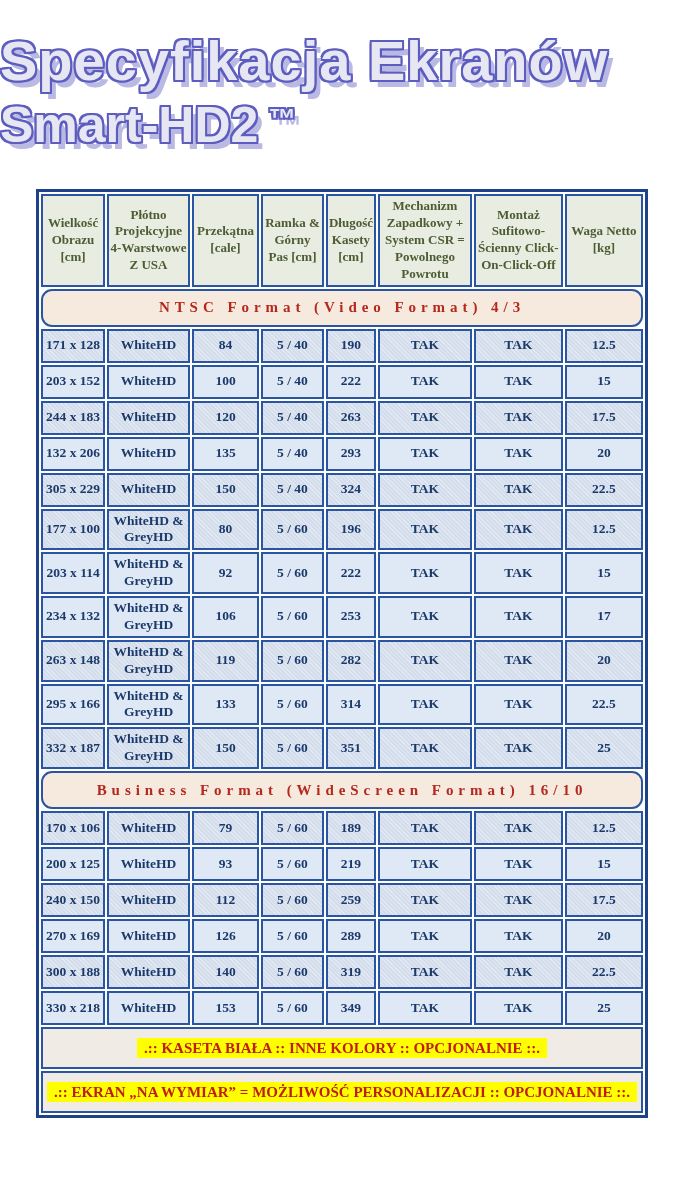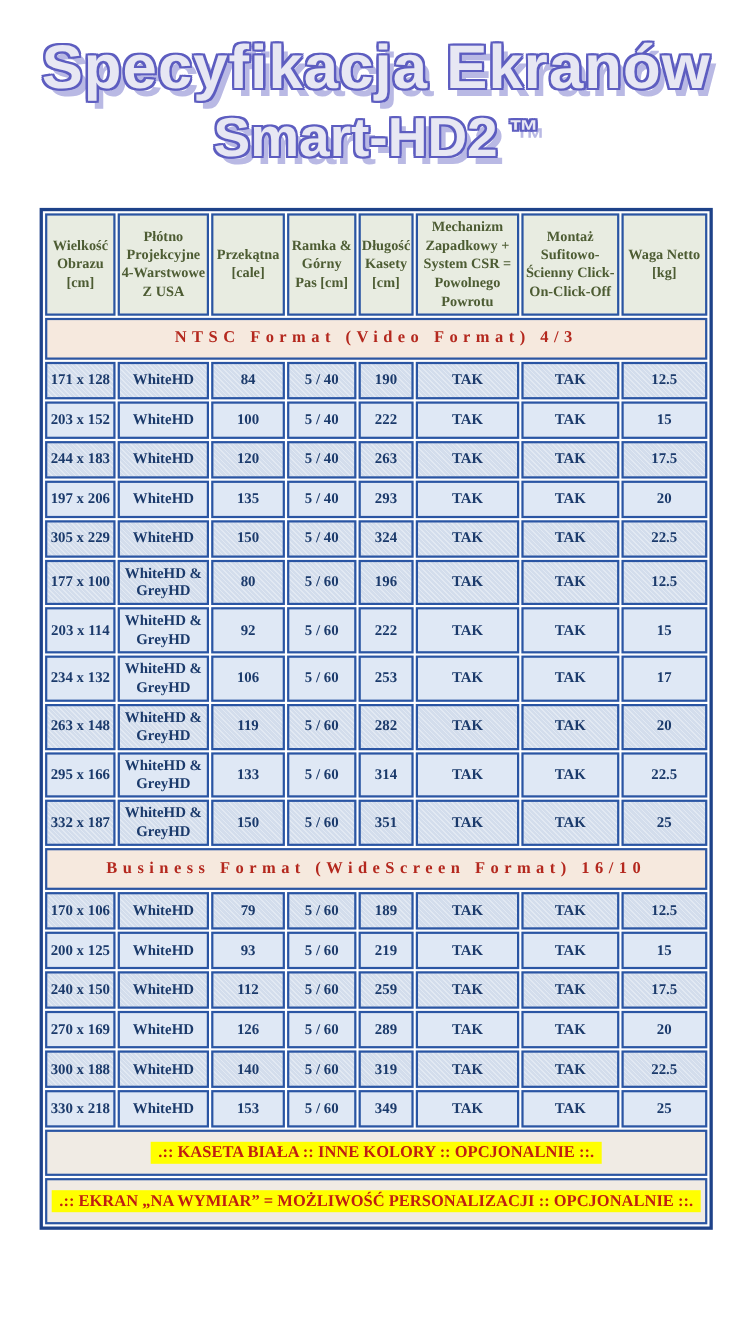--- a/index.html
+++ b/index.html
@@ -5,21 +5,21 @@
   html, body { margin: 0; padding: 0; background: #ffffff; }
   .page {
     position: relative;
     width: 684px;
     height: 1200px;
     overflow: hidden;
     background: #ffffff;
   }
   .title-wrap {
     padding-top: 28px;
-    text-align: center;
+    text-align: left;
     font-family: "Liberation Sans", sans-serif;
     font-weight: 700;
   }
   .title-line {
     color: #e7e7f3;
     line-height: 1.18;
     text-shadow:
       -2px -2px 0 #5d5dc0,  2px -2px 0 #5d5dc0,
       -2px  2px 0 #5d5dc0,  2px  2px 0 #5d5dc0,
       -2px  0   0 #5d5dc0,  2px  0   0 #5d5dc0,
@@ -56,20 +56,21 @@
     line-height: 1.3;
   }
   .spec td.section {
     background: #f6e9de;
     color: #b4281e;
     font-size: 15px;
     font-weight: bold;
     letter-spacing: 0.33em;
     height: 30px;
     padding: 2px 0;
+    border-radius: 11px;
   }
   .spec td.cell {
     font-size: 13.5px;
     font-weight: bold;
     color: #1b3a6b;
     height: 26px;
     padding: 2px 1px;
     line-height: 1.25;
   }
   tr.alt-dark td.cell {
@@ -154,21 +155,21 @@
           <td class="cell">244 x 183</td>
           <td class="cell">WhiteHD</td>
           <td class="cell">120</td>
           <td class="cell">5 / 40</td>
           <td class="cell">263</td>
           <td class="cell">TAK</td>
           <td class="cell">TAK</td>
           <td class="cell">17.5</td>
         </tr>
         <tr class="alt-light">
-          <td class="cell">197 x 206</td>
+          <td class="cell">132 x 206</td>
           <td class="cell">WhiteHD</td>
           <td class="cell">135</td>
           <td class="cell">5 / 40</td>
           <td class="cell">293</td>
           <td class="cell">TAK</td>
           <td class="cell">TAK</td>
           <td class="cell">20</td>
         </tr>
         <tr class="alt-dark">
           <td class="cell">305 x 229</td>

